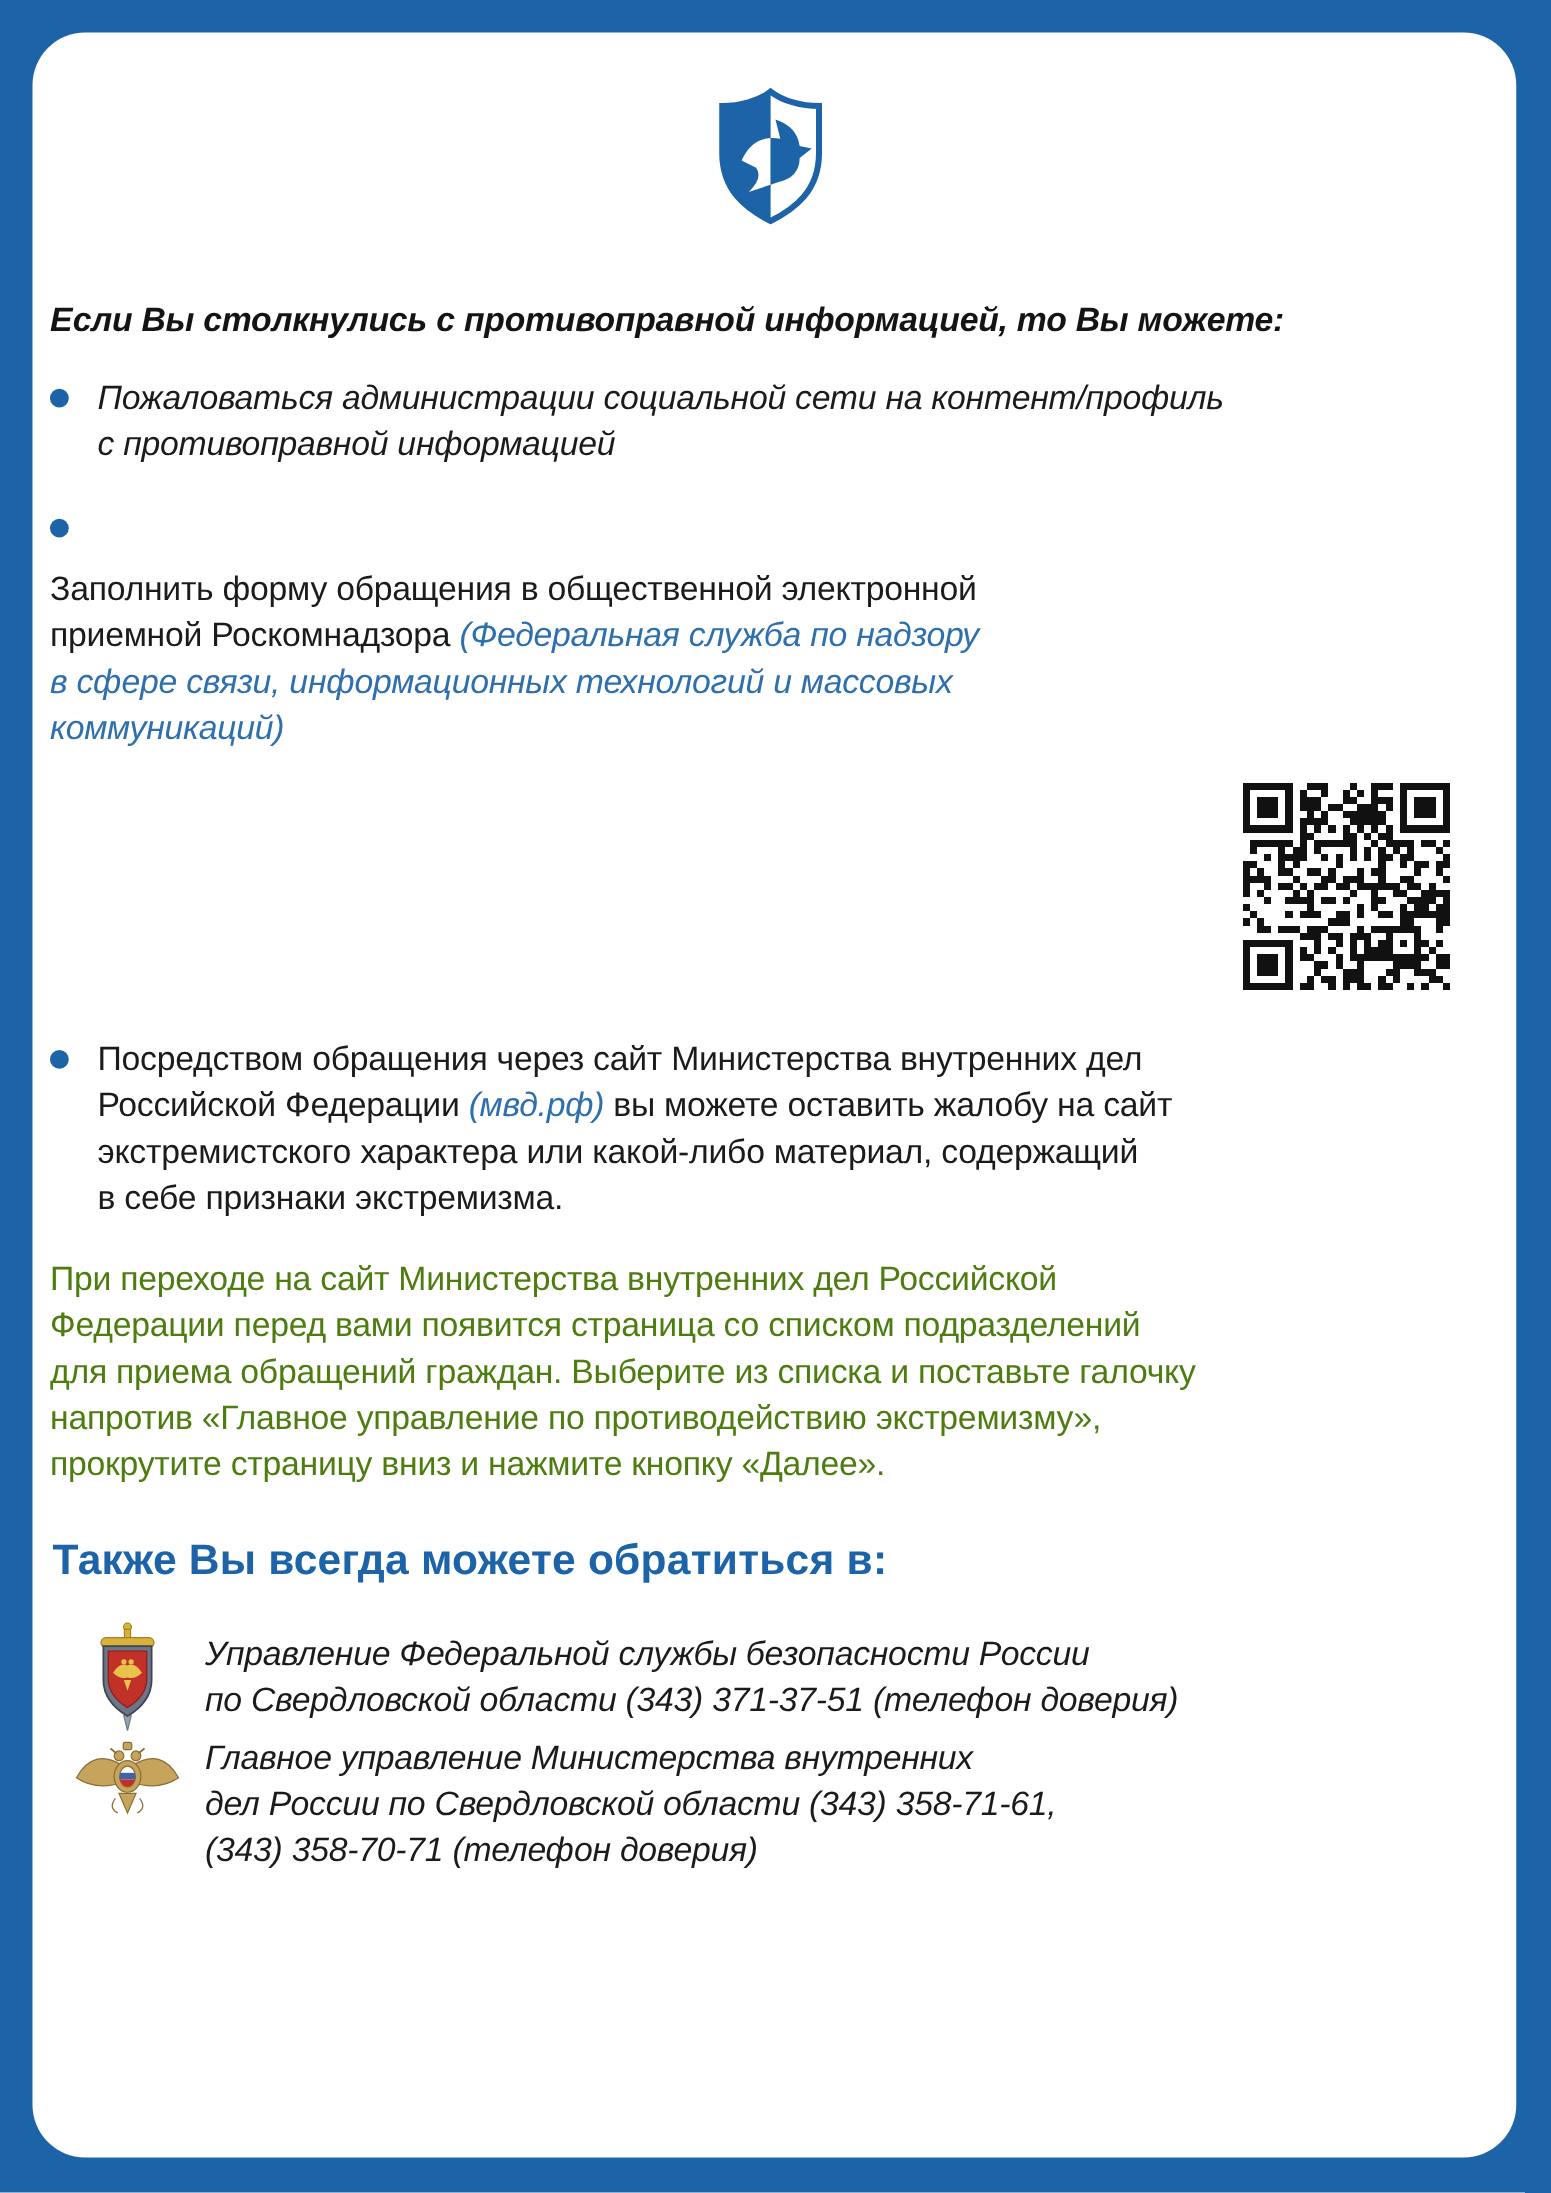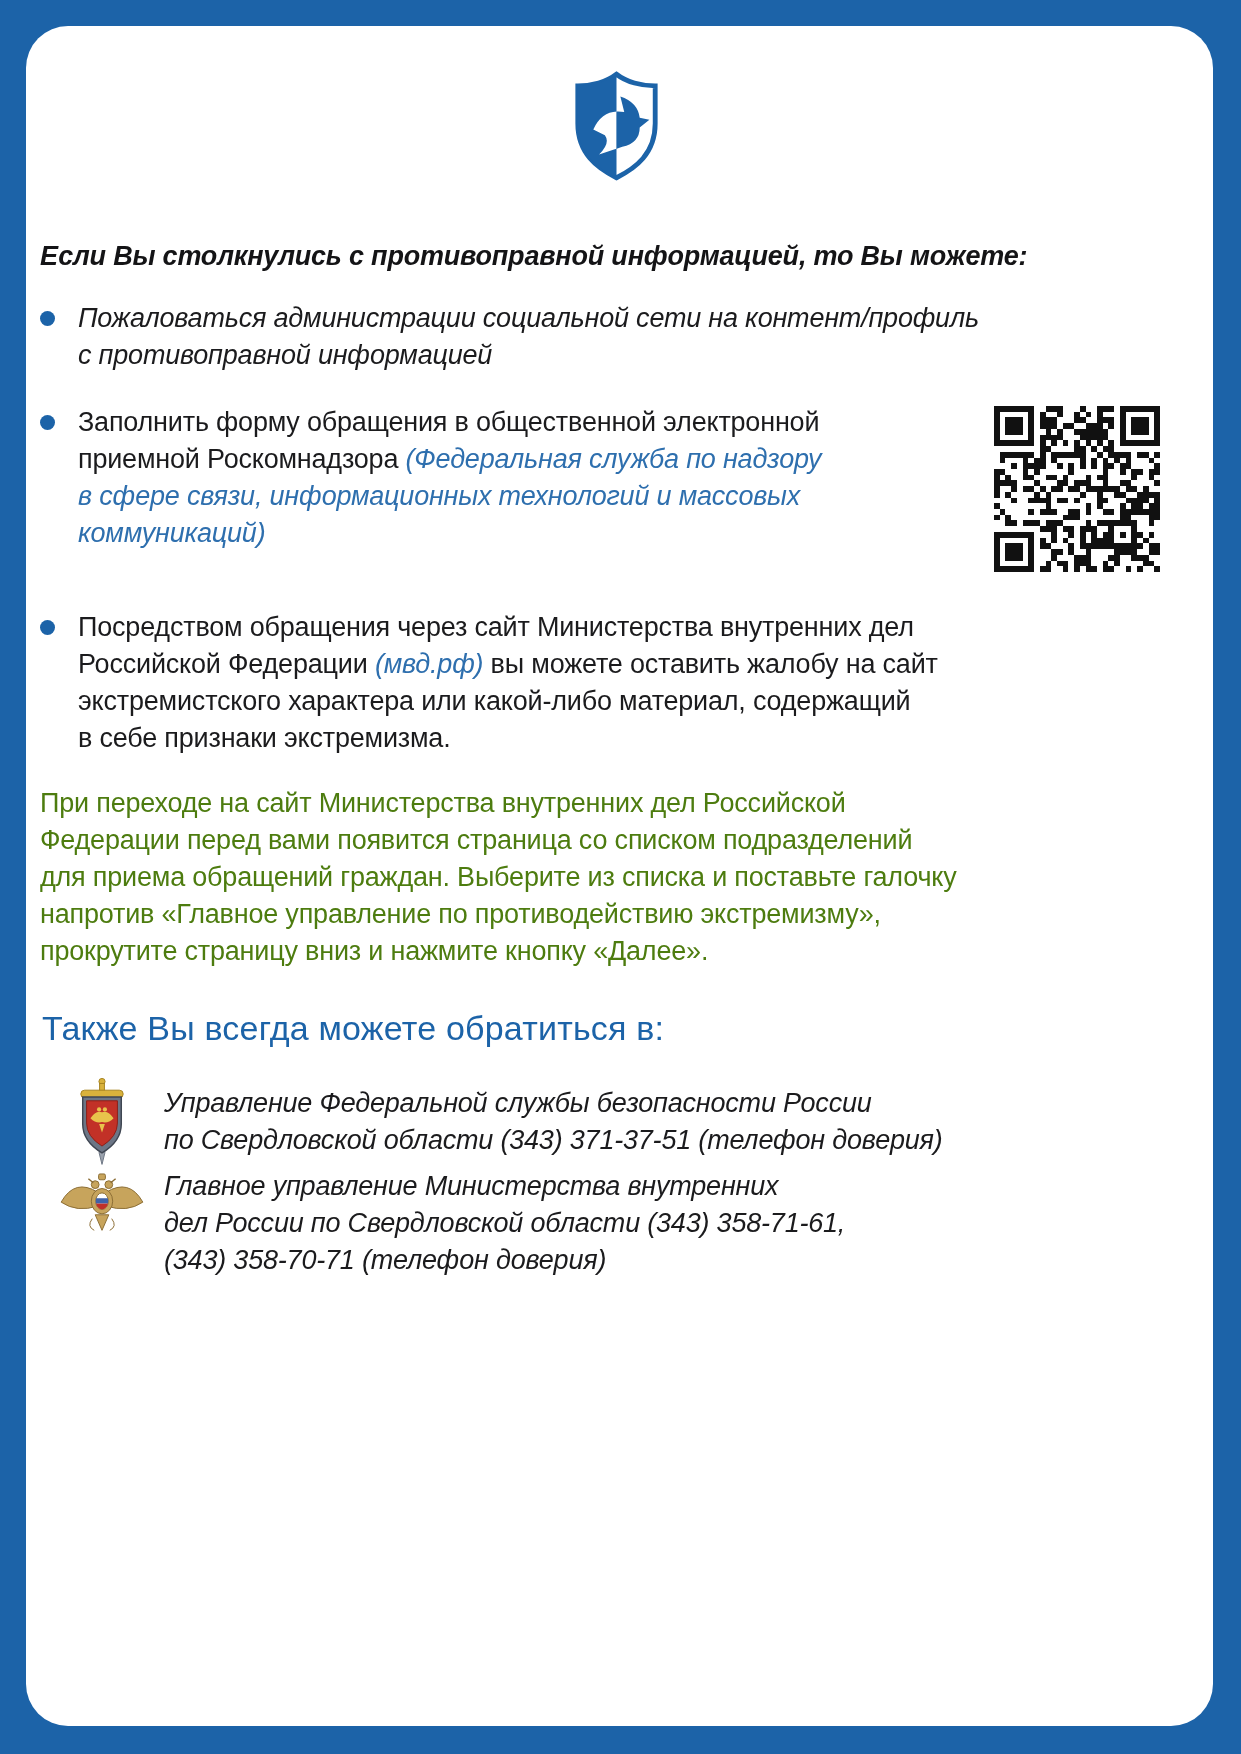--- a/index.html
+++ b/index.html
@@ -17,30 +17,30 @@
   
   .logos{display:flex;justify-content:flex-end;align-items:center;gap:84px;padding-top:30px;height:132px;flex-direction:column;}
   .nashdom{display:flex;align-items:center;gap:18px;}
   .nashdom-text{font-weight:700;font-size:37px;line-height:37px;color:#1d4fa1;letter-spacing:1px;white-space:pre-line;}
 
   h1.heading{font-size:27px;line-height:36px;font-weight:700;color:#141416;margin:50px 0 0 0;letter-spacing:-0.2px;font-style:italic;}
 
   .bullets{list-style:none;margin:0;padding:0;}
   .bullets li{display:flex;gap:23px;}
   .li1{margin-top:26px;font-style:italic;}
-  .li2{margin-top:30px;padding-right:33px;}
+  .li2{margin-top:30px;padding-right:33px;flex-direction:column;}
   .li3{margin-top:37px;}
   .dot{flex:none;width:15px;height:15px;border-radius:50%;background:#1c63a8;margin-top:11px;}
   .btext{font-size:27px;line-height:37px;color:#1b1b1d;white-space:pre-line;letter-spacing:-0.2px;margin:0;}
   .link{font-style:italic;color:#2e6fae;}
   .qrbox{flex:none;margin-left:auto;align-self:flex-start;margin-top:2px;width:166px;height:166px;}
 
   .para{font-size:27px;line-height:37px;color:#4d7c0f;white-space:pre-line;letter-spacing:-0.2px;margin:28px 0 0 0;}
 
-  h2.contacts-heading{font-size:34px;line-height:44px;font-weight:400;color:#1c63a8;margin:36px 0 0 2px;letter-spacing:0.2px;}
+  h2.contacts-heading{font-size:34px;line-height:44px;font-weight:700;color:#1c63a8;margin:36px 0 0 2px;letter-spacing:0.2px;}
 
   .contact{display:flex;font-style:italic;}
   .contact .embl{flex:none;width:124px;display:flex;justify-content:center;}
   .c1{margin-top:26px;align-items:center;}
   .c2{align-items:flex-start;}
   .c2 .embl svg{margin-top:4px;}
   .ctext{font-size:27px;line-height:37px;color:#1b1b1d;white-space:pre-line;letter-spacing:-0.2px;margin:0;}
 </style>
 </head>
 <body>

